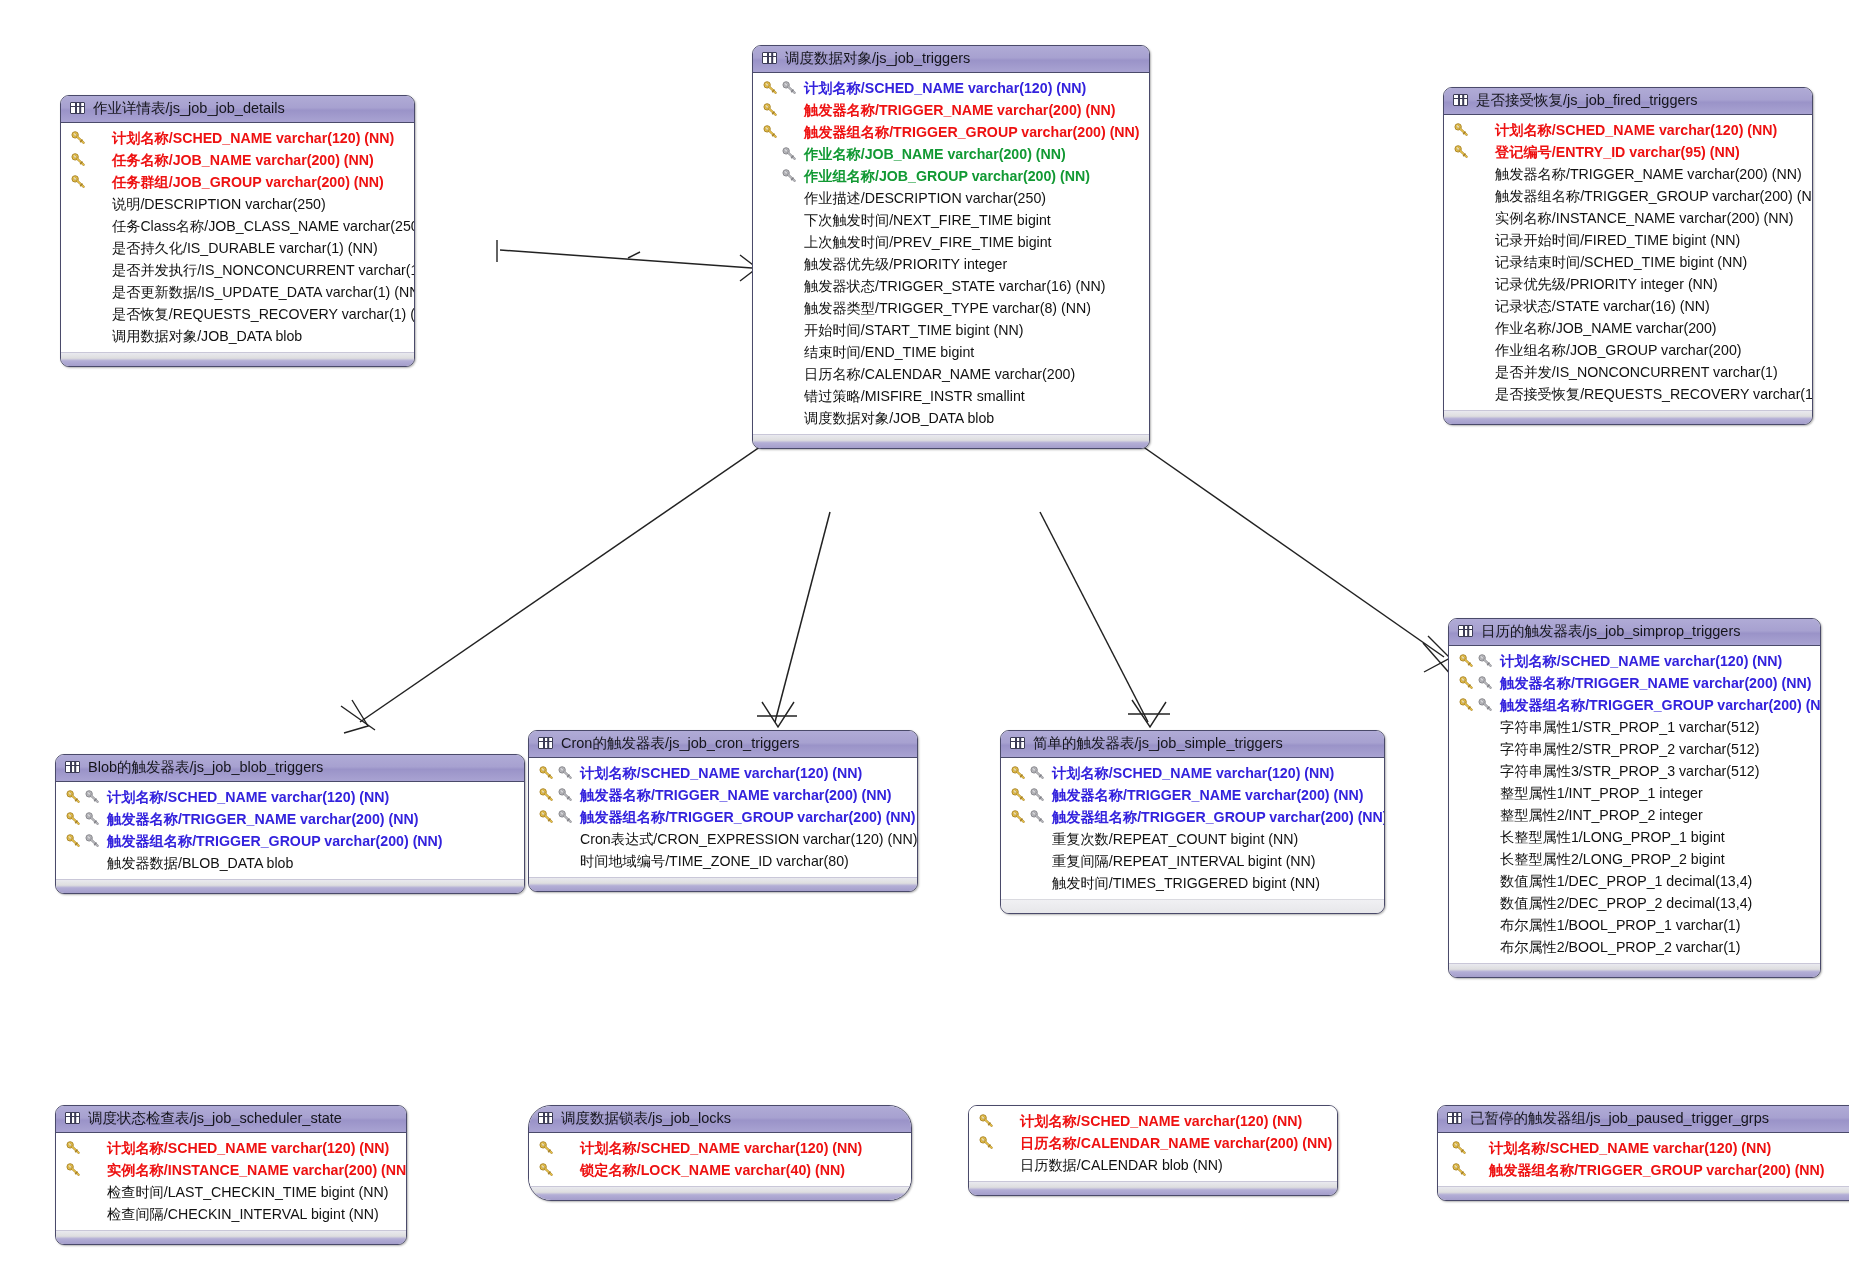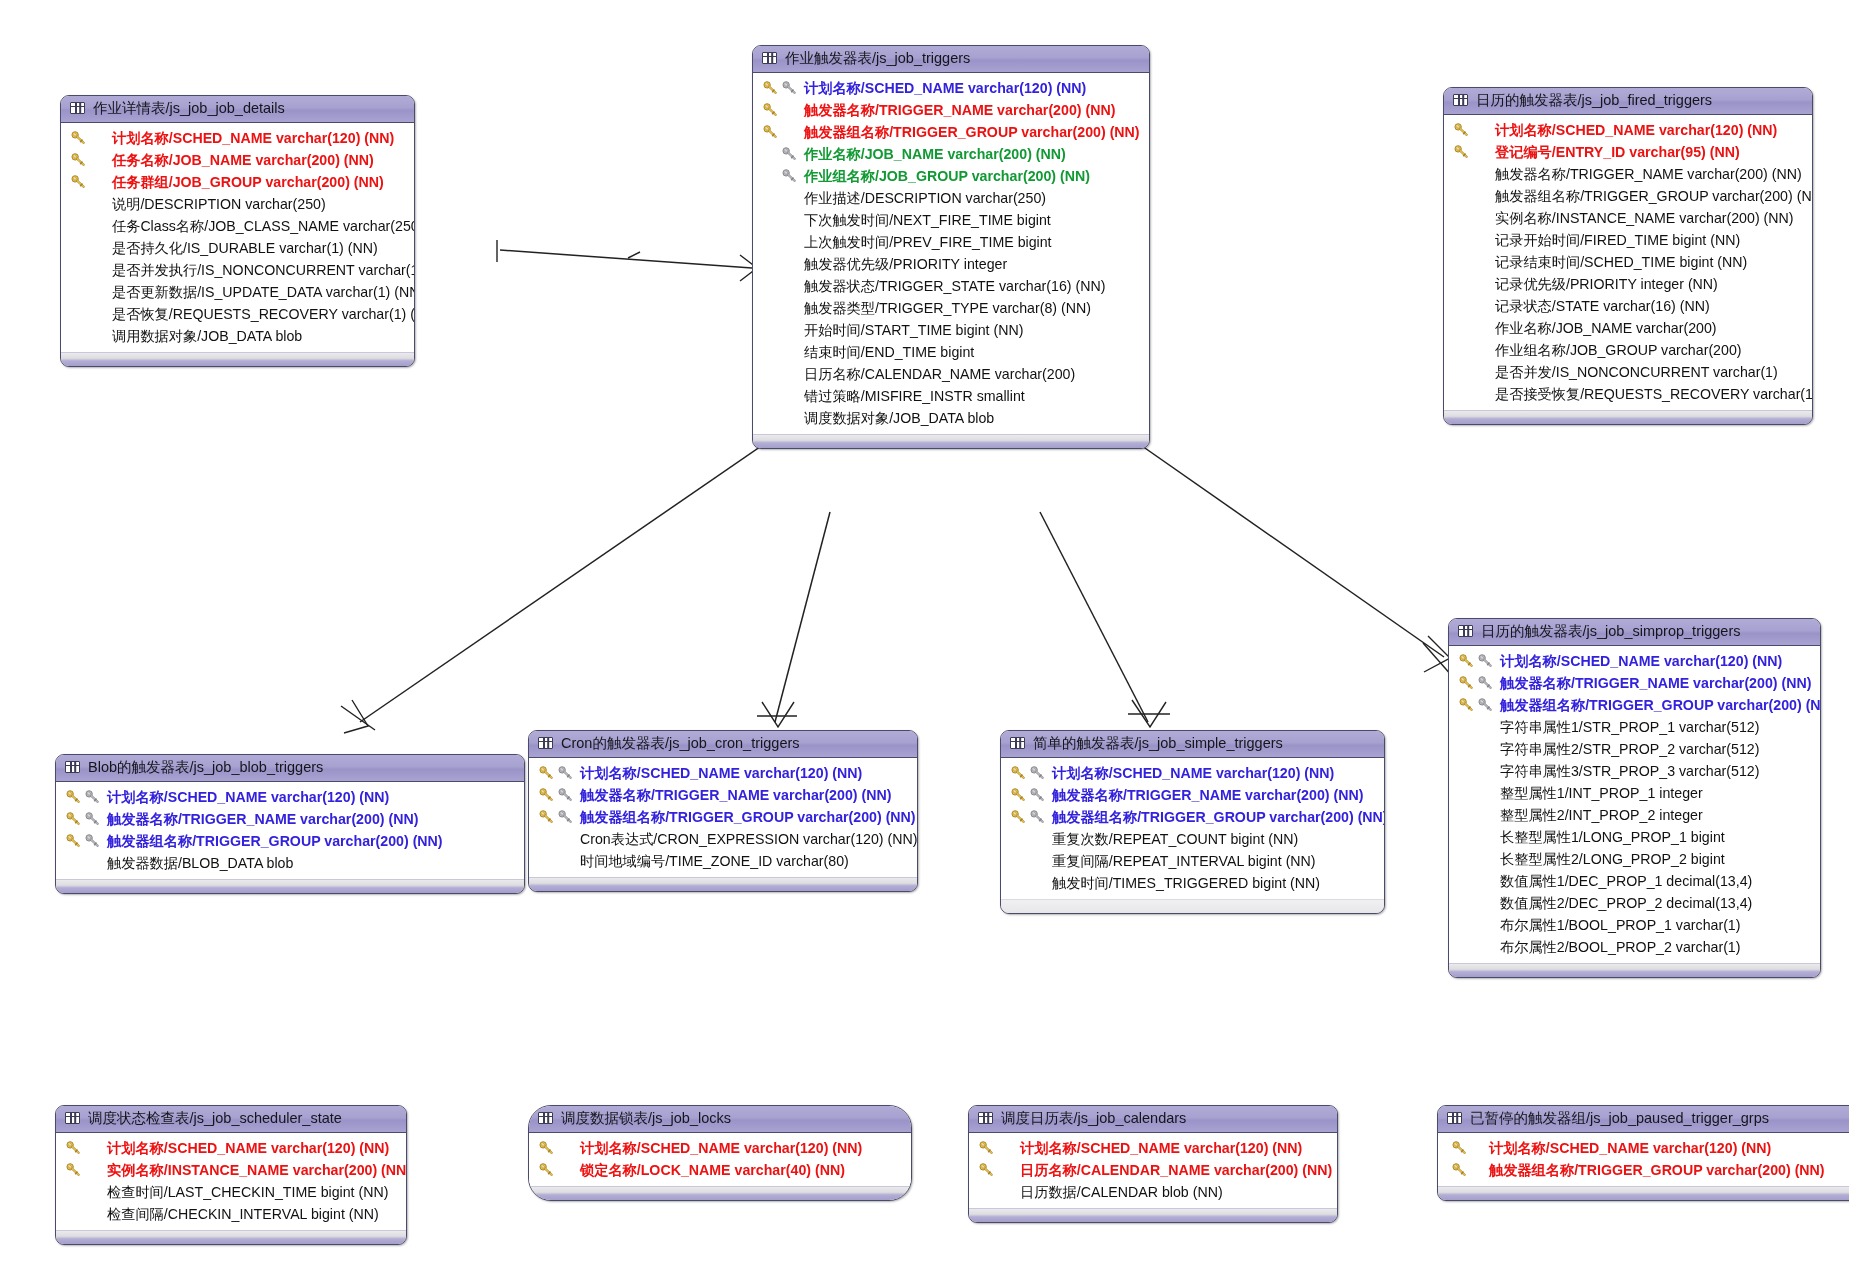--- a/index.html
+++ b/index.html
@@ -148,21 +148,21 @@
           <span class="keycell"></span>
           <span class="keycell"></span>
           <span class="lbl c-plain">调用数据对象/JOB_DATA blob</span>
         </div>
       </div>
       <div class="efoot"></div>
     </div>
     <div class="entity" style="left: 752px; top: 45px; width: 398px;">
       <div class="ehead">
         <span class="tblicon"></span>
-        <span>作业触发器表/js_job_triggers</span>
+        <span>调度数据对象/js_job_triggers</span>
       </div>
       <div class="ebody">
         <div class="row">
           <span class="keycell"><svg width="15" height="15" viewBox="0 0 16 16">
               <circle cx="4.4" cy="5.2" r="3.4" fill="#e6c14b" stroke="#a8832a" stroke-width="1"></circle>
               <circle cx="4.4" cy="5.2" r="1.25" fill="#ffffff" stroke="#a8832a" stroke-width="0.7"></circle>
               <path d="M6.6 7.2 L13.4 13.6" stroke="#a8832a" stroke-width="2.5" stroke-linecap="round"></path>
               <path d="M6.6 7.2 L13.4 13.6" stroke="#e6c14b" stroke-width="1.5" stroke-linecap="round"></path>
               <path d="M10.2 12.4 L11.8 10.8" stroke="#a8832a" stroke-width="1.6" stroke-linecap="round"></path>
               <circle cx="3.6" cy="4.3" r="0.85" fill="#f7e9a8"></circle>
@@ -279,21 +279,21 @@
           <span class="keycell"></span>
           <span class="keycell"></span>
           <span class="lbl c-plain">调度数据对象/JOB_DATA blob</span>
         </div>
       </div>
       <div class="efoot"></div>
     </div>
     <div class="entity" style="left: 1443px; top: 87px; width: 370px;">
       <div class="ehead">
         <span class="tblicon"></span>
-        <span>日历的触发器表/js_job_fired_triggers</span>
+        <span>是否接受恢复/js_job_fired_triggers</span>
       </div>
       <div class="ebody">
         <div class="row">
           <span class="keycell"><svg width="15" height="15" viewBox="0 0 16 16">
               <circle cx="4.4" cy="5.2" r="3.4" fill="#e6c14b" stroke="#a8832a" stroke-width="1"></circle>
               <circle cx="4.4" cy="5.2" r="1.25" fill="#ffffff" stroke="#a8832a" stroke-width="0.7"></circle>
               <path d="M6.6 7.2 L13.4 13.6" stroke="#a8832a" stroke-width="2.5" stroke-linecap="round"></path>
               <path d="M6.6 7.2 L13.4 13.6" stroke="#e6c14b" stroke-width="1.5" stroke-linecap="round"></path>
               <path d="M10.2 12.4 L11.8 10.8" stroke="#a8832a" stroke-width="1.6" stroke-linecap="round"></path>
               <circle cx="3.6" cy="4.3" r="0.85" fill="#f7e9a8"></circle>
@@ -790,24 +790,20 @@
               <path d="M10.2 12.4 L11.8 10.8" stroke="#a8832a" stroke-width="1.6" stroke-linecap="round"></path>
               <circle cx="3.6" cy="4.3" r="0.85" fill="#f7e9a8"></circle>
             </svg></span>
           <span class="keycell"></span>
           <span class="lbl c-pk">锁定名称/LOCK_NAME varchar(40) (NN)</span>
         </div>
       </div>
       <div class="efoot"></div>
     </div>
     <div class="entity" style="left: 968px; top: 1105px; width: 370px;">
-      <div class="ehead">
-        <span class="tblicon"></span>
-        <span>调度日历表/js_job_calendars</span>
-      </div>
       <div class="ebody">
         <div class="row">
           <span class="keycell"><svg width="15" height="15" viewBox="0 0 16 16">
               <circle cx="4.4" cy="5.2" r="3.4" fill="#e6c14b" stroke="#a8832a" stroke-width="1"></circle>
               <circle cx="4.4" cy="5.2" r="1.25" fill="#ffffff" stroke="#a8832a" stroke-width="0.7"></circle>
               <path d="M6.6 7.2 L13.4 13.6" stroke="#a8832a" stroke-width="2.5" stroke-linecap="round"></path>
               <path d="M6.6 7.2 L13.4 13.6" stroke="#e6c14b" stroke-width="1.5" stroke-linecap="round"></path>
               <path d="M10.2 12.4 L11.8 10.8" stroke="#a8832a" stroke-width="1.6" stroke-linecap="round"></path>
               <circle cx="3.6" cy="4.3" r="0.85" fill="#f7e9a8"></circle>
             </svg></span>

